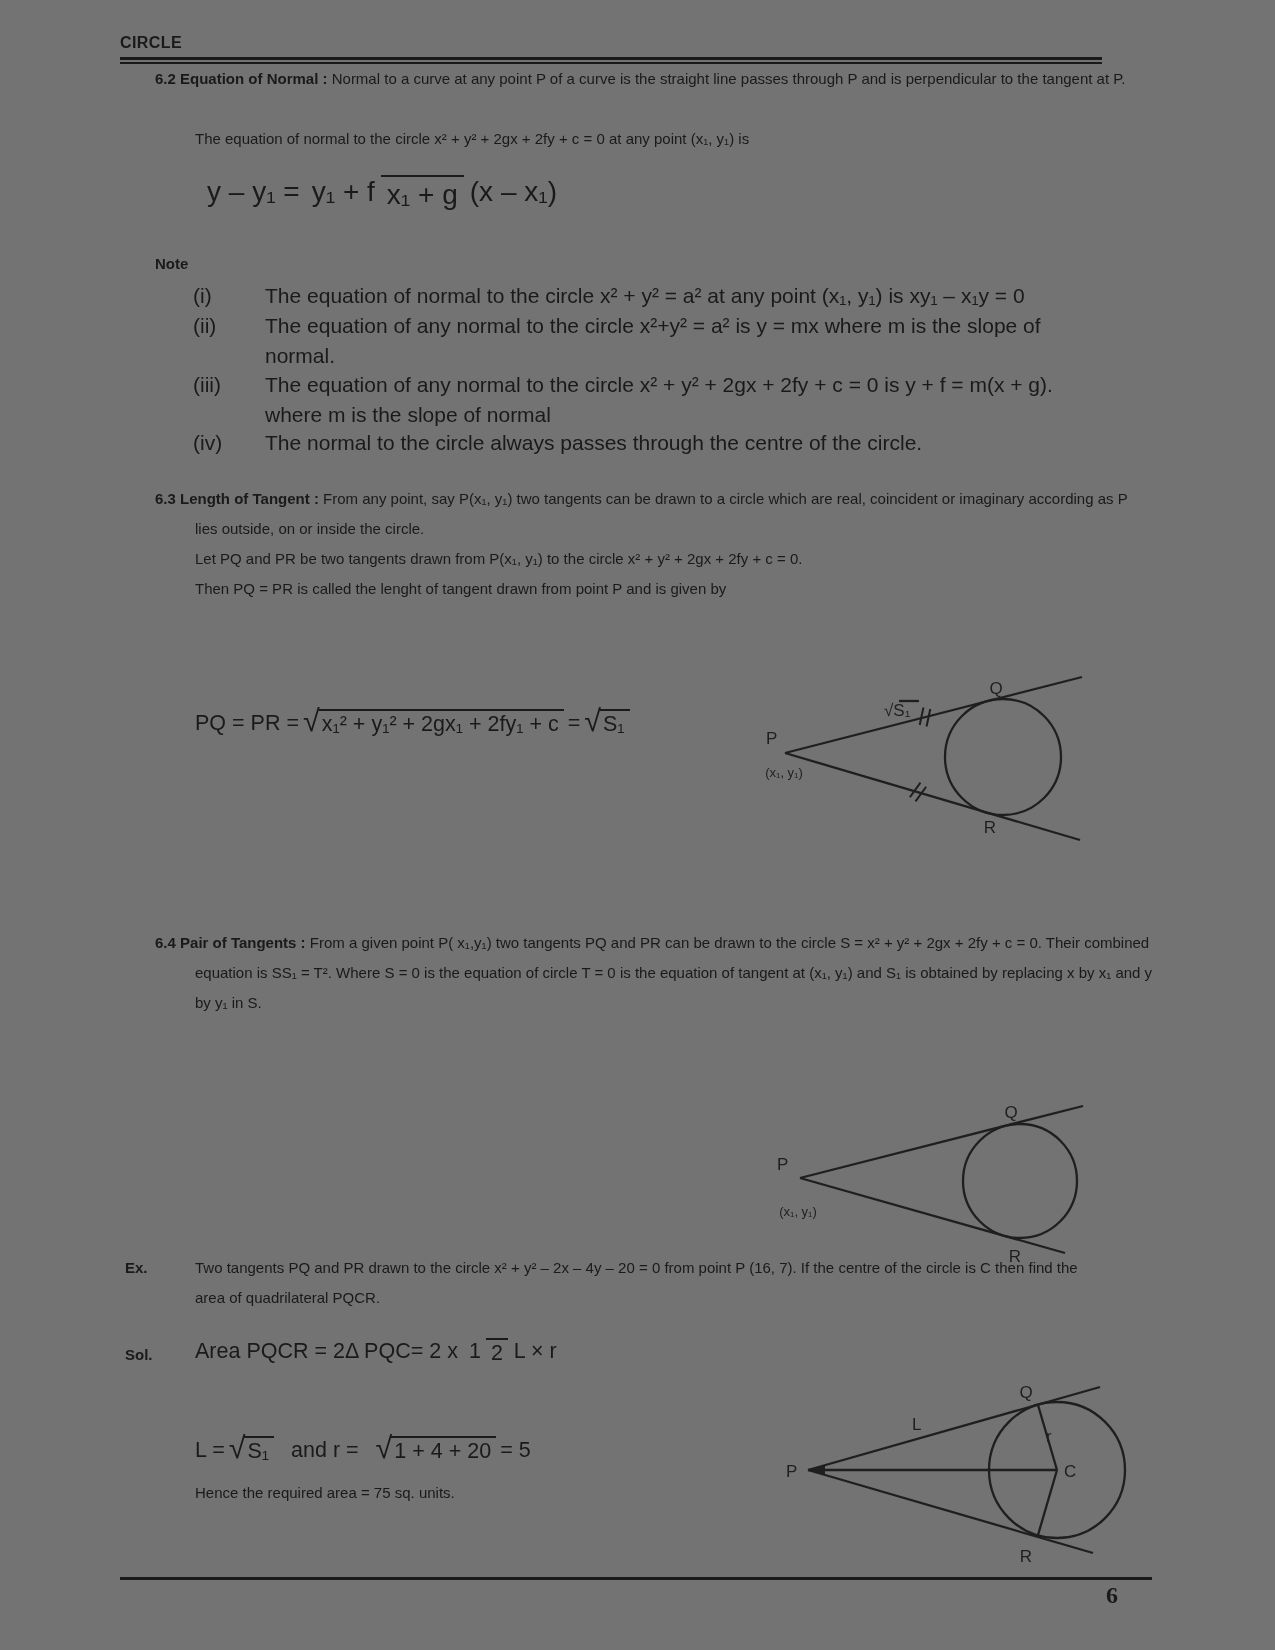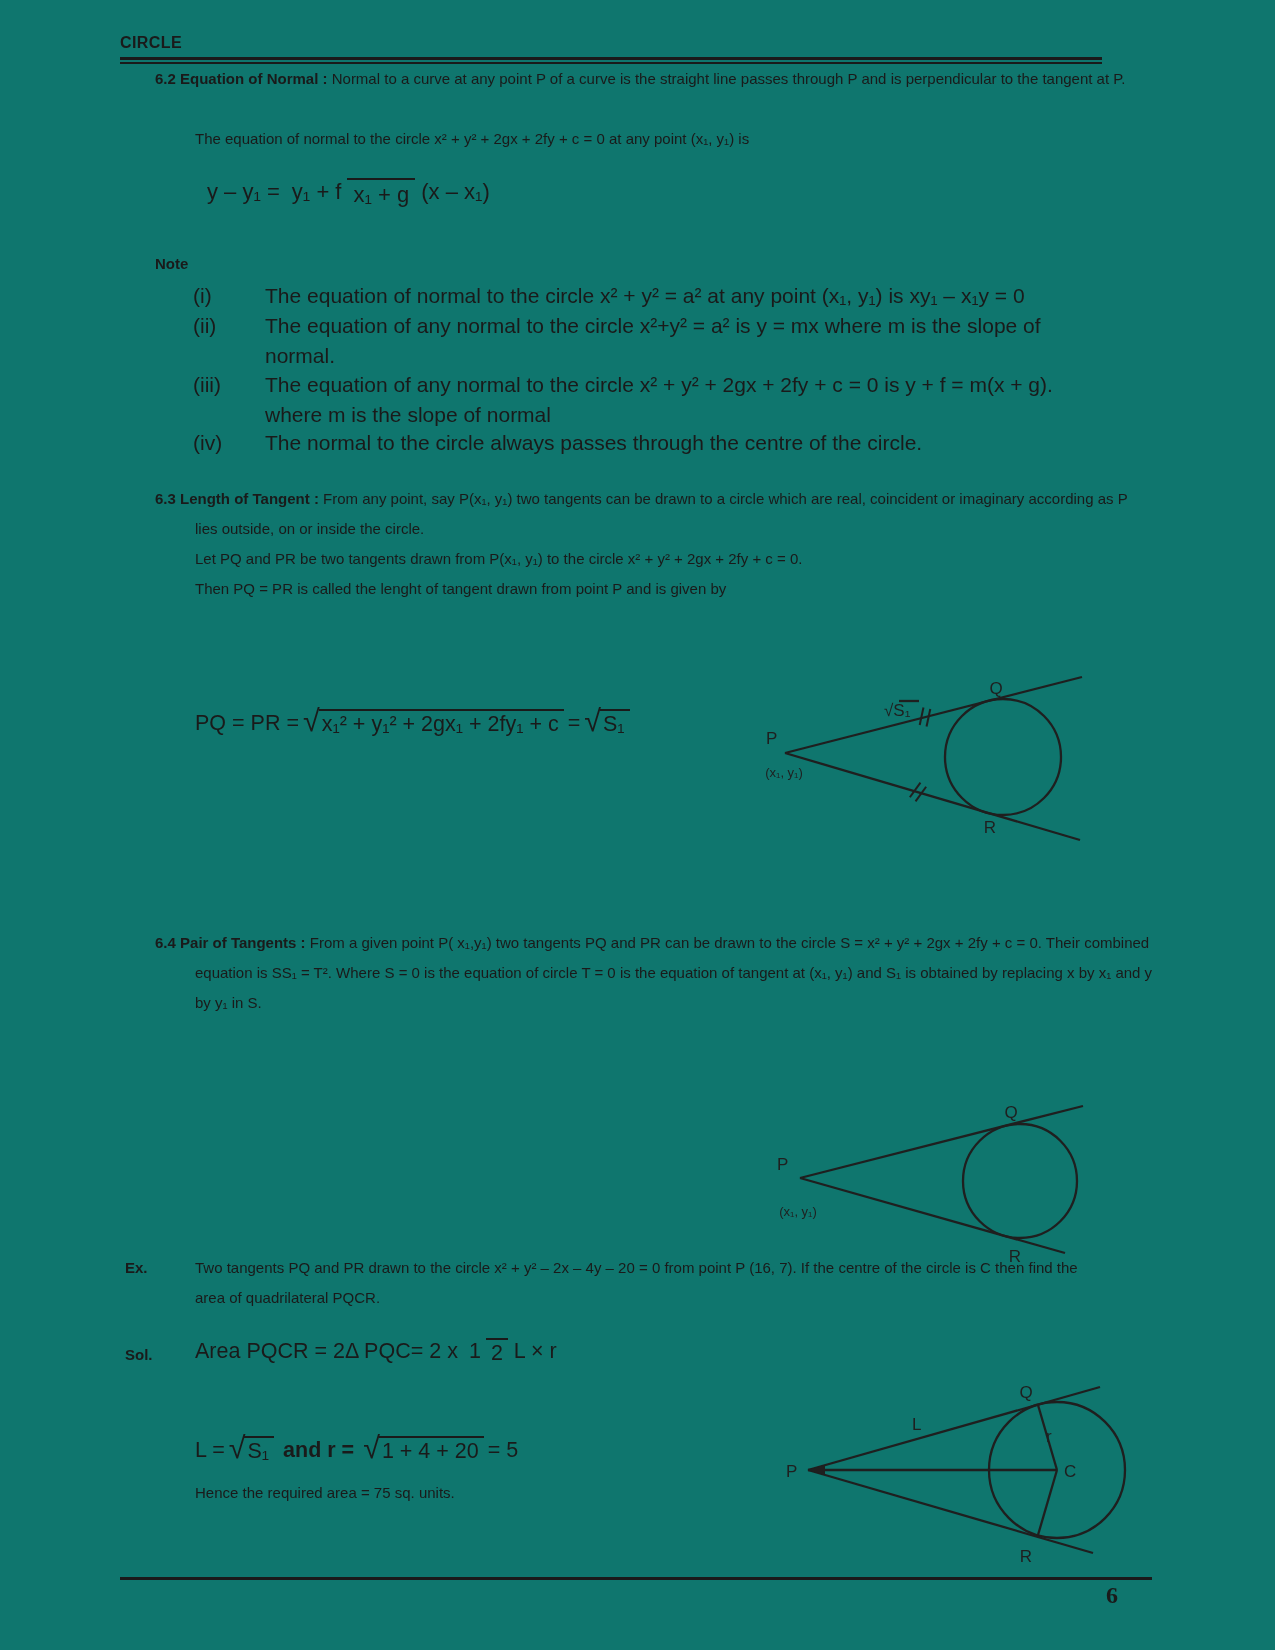--- a/index.html
+++ b/index.html
@@ -1,30 +1,30 @@
 <!DOCTYPE html>
 <html><head>
 <meta charset="utf-8">
 <style>
   html,body{margin:0;padding:0;background:#e8e8e8;}
   .page{
-    position:relative;width:1275px;height:1650px;background:#0f766e;
+    position:relative;width:1275px;height:1650px;background:#737373;
     font-family:"Liberation Sans","DejaVu Sans",sans-serif;color:#1a1a1a;
     overflow:hidden;margin:0 auto;
   }
   .para{position:absolute;font-size:15px;line-height:30px;}
   .hang{padding-left:40px;text-indent:-40px;}
   .b{font-weight:bold;}
   .hdr-title{position:absolute;left:120px;top:34px;font-size:16px;font-weight:bold;letter-spacing:.4px;}
   .hdr-rule{position:absolute;left:120px;top:57px;width:982px;height:2px;
     border-top:3px solid #1a1a1a;border-bottom:2px solid #1a1a1a;}
   .note-label{position:absolute;left:193px;width:62px;font-size:21px;line-height:30px;}
   .note-text{position:absolute;left:265px;width:845px;font-size:21px;line-height:30px;}
   .formula{position:absolute;display:flex;align-items:center;font-size:21.5px;white-space:nowrap;}
-  .formula .gap{margin:0 5px;font-weight:bold;}
+  .formula .gap{margin:0 13px;}
   .frac{display:inline-flex;flex-direction:row;align-items:flex-end;margin:0 6px;}
   .frac .fn{padding:0 6px 3px;line-height:1.05;}
   .frac .fd{padding:3px 6px 0;line-height:1.05;border-top:2px solid #1a1a1a;}
   .sqrt{display:inline-flex;align-items:flex-start;margin:0 4px;}
   .sqrt .rad{font-size:1.42em;line-height:.78;letter-spacing:-1px;}
   .sqrt .vinc{border-top:2px solid #1a1a1a;padding:2px 5px 0 3px;line-height:1.1;}
   .ftr-rule{position:absolute;left:120px;top:1577px;width:1032px;border-top:3px solid #1a1a1a;}
   .page-num{position:absolute;left:1095px;top:1582px;width:34px;text-align:center;
     font-family:"Liberation Serif","DejaVu Serif",serif;font-weight:bold;font-size:24px;}
   svg{position:absolute;overflow:visible;}
@@ -41,21 +41,21 @@
   <div class="hdr-title">CIRCLE</div>
   <div class="hdr-rule"></div>
 
   <div class="para hang" style="left:155px;top:64px;width:958px;">
     <span class="b">6.2</span>
     <span class="b">Equation of Normal :</span>
     <span>Normal to a curve at any point P of a curve is the straight line passes through P and is perpendicular to the tangent at P.</span>
   </div>
   <div class="para" style="left:195px;top:124px;width:920px;">The equation of normal to the circle x² + y² + 2gx + 2fy + c = 0 at any point (x₁, y₁) is</div>
 
-  <div class="formula" style="left:207px;top:160px;height:64px;font-size:22px;">
+  <div class="formula" style="left:207px;top:160px;height:64px;font-size:28px;">
     <span>y – y₁ =</span>
     <span class="frac">
       <span class="fn">y₁ + f</span>
       <span class="fd">x₁ + g</span>
     </span>
     <span>(x – x₁)</span>
   </div>
 
   <div class="para b" style="left:155px;top:249px;">Note</div>
 

